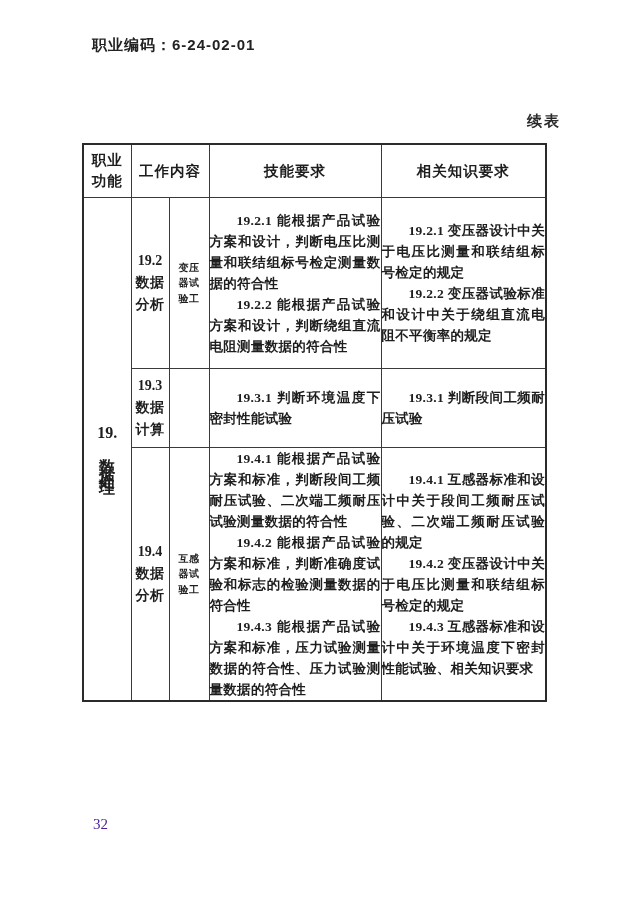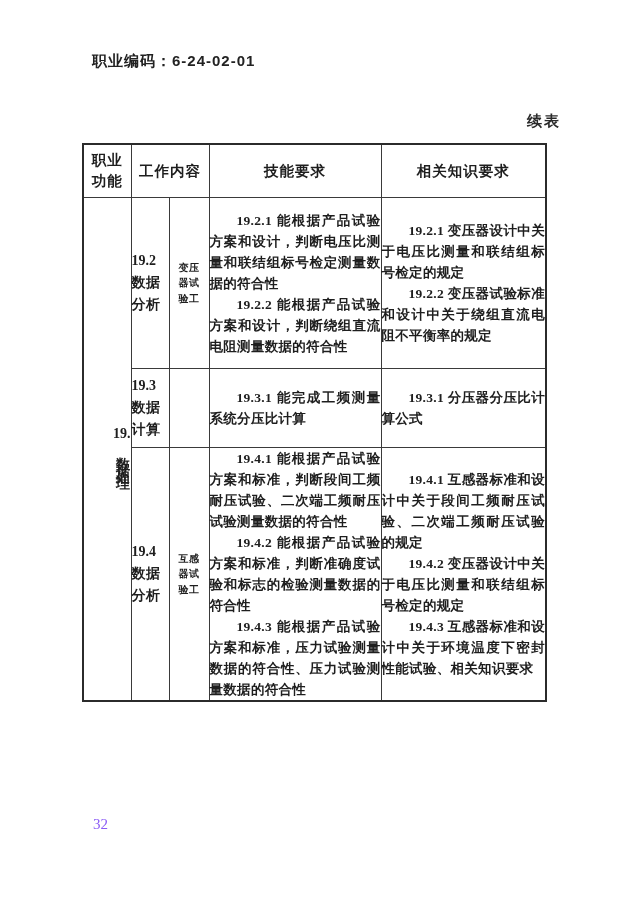--- a/index.html
+++ b/index.html
@@ -5,21 +5,21 @@
   html, body { margin: 0; padding: 0; }
   body {
     width: 641px; height: 899px;
     position: relative;
     background: #ffffff;
     font-family: "Liberation Serif", "DejaVu Serif", serif;
     color: #1c1c1c;
     -webkit-font-smoothing: antialiased;
   }
   .code-label {
-    position: absolute; left: 92px; top: 52px;
+    position: absolute; left: 92px; top: 36px;
     font-family: "Liberation Sans", "DejaVu Sans", sans-serif;
     font-weight: 700; font-size: 15px; letter-spacing: 1px;
     color: #222;
   }
   .continued-label {
     position: absolute; top: 112px; right: 80px;
     font-size: 15px; font-weight: 600; letter-spacing: 2px;
     color: #2a2a2a;
   }
   table.std-table {
@@ -43,47 +43,47 @@
   col.c-skill { width: 172px; }
   col.c-know { width: 165px; }
 
   .hdr { text-align: center; font-size: 14.5px; height: 52px; letter-spacing: 1px; }
   .hdr .wrap2 { display: inline-block; width: 2.2em; line-height: 1.45; }
 
   .row-192 td { height: 170px; }
   .row-193 td { height: 78px; }
   .row-194 td { height: 252px; }
 
-  .func-cell { text-align: right; font-size: 14px; }
+  .func-cell { text-align: center; font-size: 16px; }
   .func-num { display: block; line-height: 1.6; letter-spacing: 0; }
   .func-name {
     display: inline-block;
     writing-mode: vertical-rl;
     text-orientation: upright;
     letter-spacing: 0.45em;
     line-height: 1.1;
   }
 
-  .work-cell { font-size: 14px; }
+  .work-cell { text-align: center; font-size: 14px; }
   .work-num { display: block; line-height: 1.55; }
   .work-name, .worker-name { display: inline-block; width: 2.1em; line-height: 1.55; letter-spacing: 0.5px; }
   .worker-cell { text-align: center; font-size: 10px; }
 
   .text-cell { padding: 4px 6px; }
   .text-cell p {
     margin: 0;
     font-size: 13.5px;
     line-height: 21px;
     text-align: justify;
     text-indent: 2em;
     letter-spacing: 0.3px;
   }
   .page-number {
     position: absolute; left: 93px; top: 816px;
-    font-size: 15px; color: #8b5cf6;
+    font-size: 15px; color: #4c1d95;
   }
 </style>
 </head>
 <body>
 
 <div class="code-label">职业编码：6-24-02-01</div>
 
 <div class="continued-label">续表</div>
 
 <table class="std-table">
@@ -134,24 +134,24 @@
 
     <tr class="row-193">
       <td class="work-cell">
         <span class="work-num">19.3</span>
         <span class="work-name">数据计算</span>
       </td>
       <td class="worker-cell">
         <span class="worker-name"></span>
       </td>
       <td class="text-cell">
-        <p>19.3.1 能完成工频测量系统分压比计算</p>
+        <p>19.3.1 判断环境温度下密封性能试验</p>
       </td>
       <td class="text-cell">
-        <p>19.3.1 分压器分压比计算公式</p>
+        <p>19.3.1 判断段间工频耐压试验</p>
       </td>
     </tr>
 
     <tr class="row-194">
       <td class="work-cell">
         <span class="work-num">19.4</span>
         <span class="work-name">数据分析</span>
       </td>
       <td class="worker-cell">
         <span class="worker-name">互感器试验工</span>

